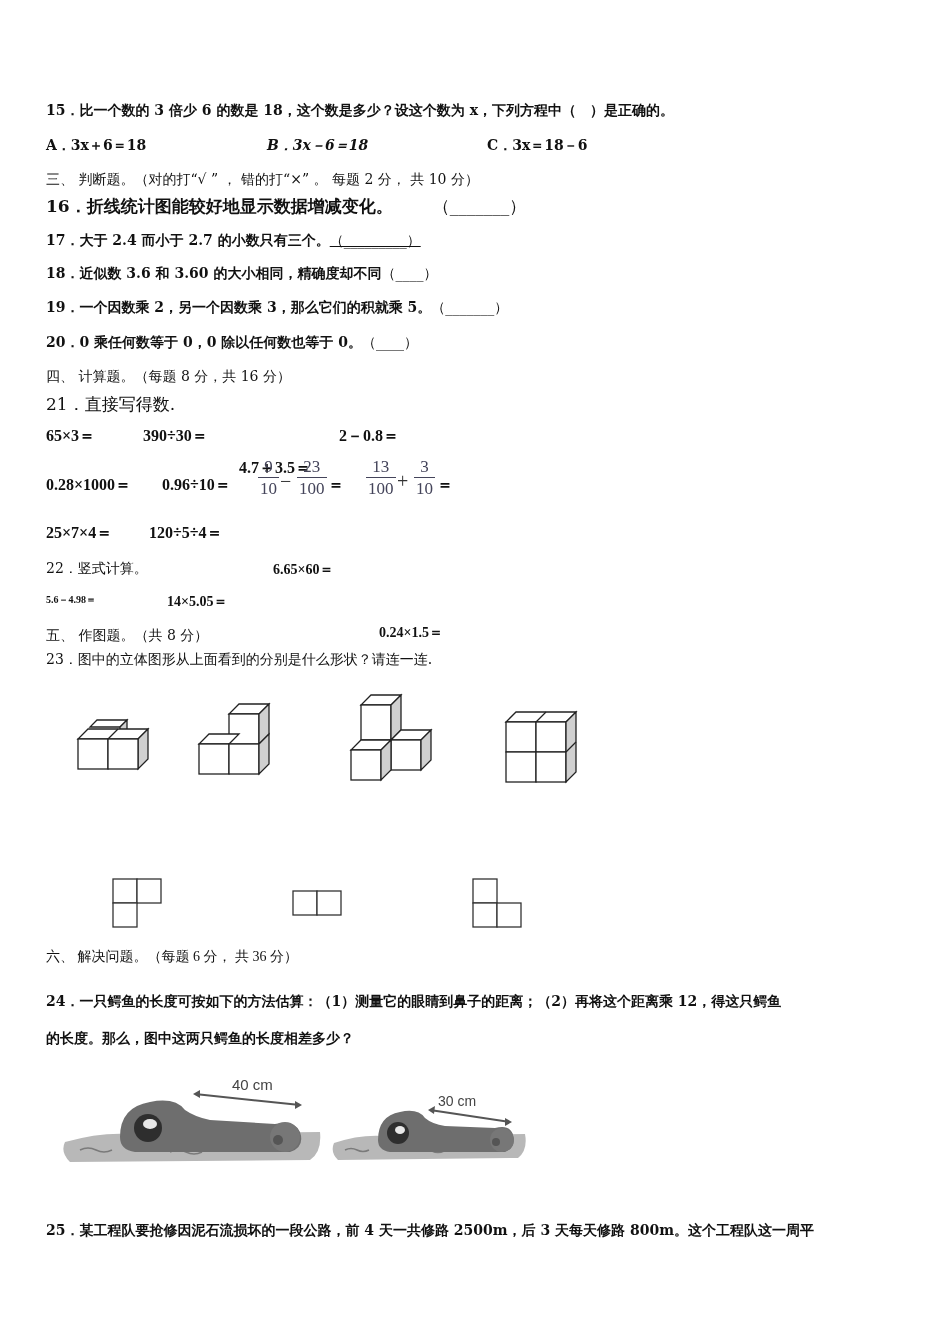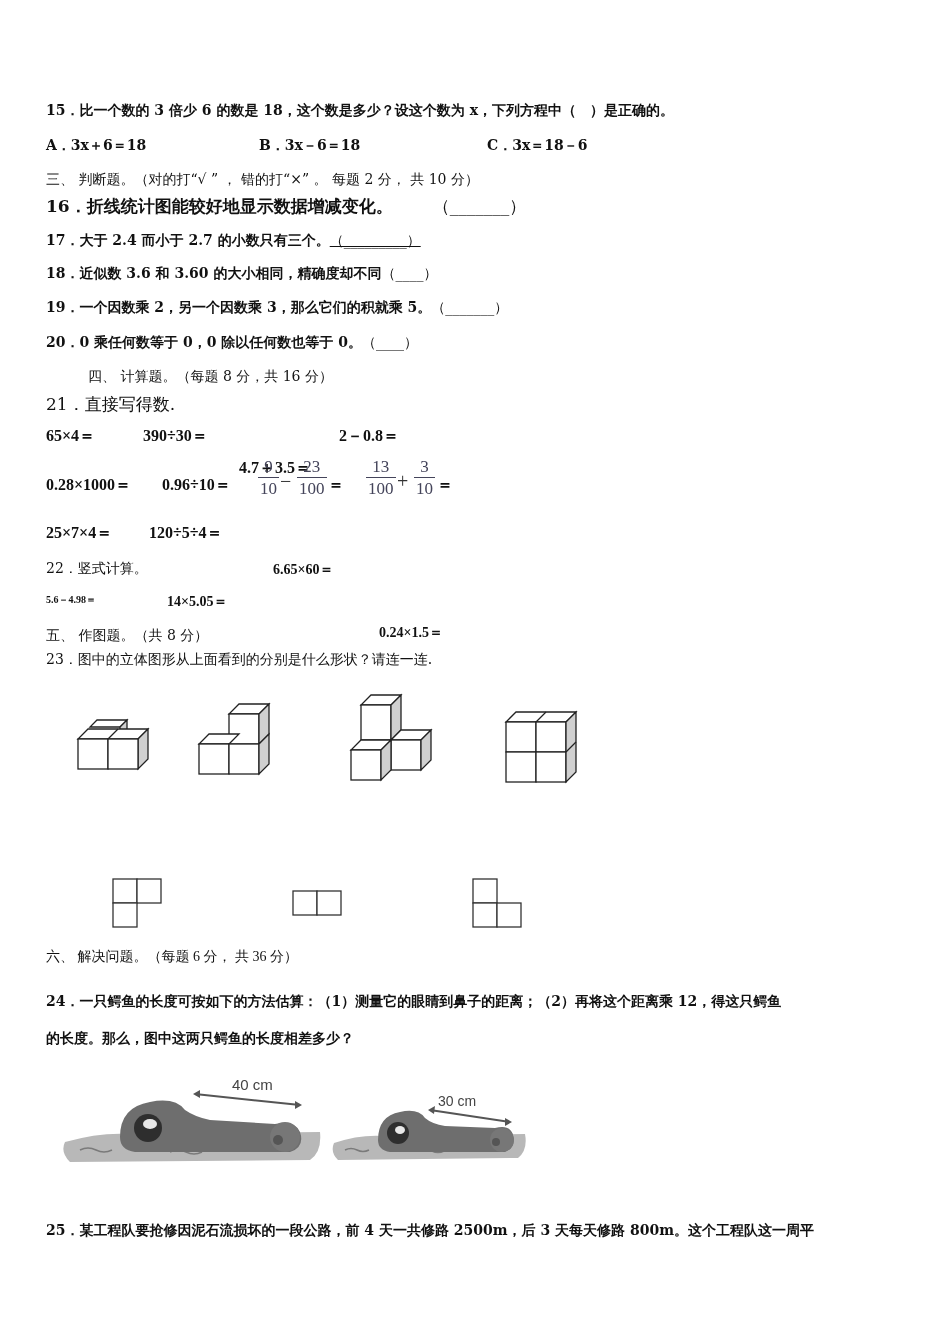--- a/index.html
+++ b/index.html
@@ -18,44 +18,44 @@
   .frac .den { padding: 2px 2px 0; }
   .fop { position: absolute; font-family: "Liberation Serif", serif; font-size: 20px; color: #333; }
   .fig { position: absolute; }
   .croc { position: absolute; }
 </style>
 </head>
 <body>
 
 <div class="ln s14 b" style="top:102px;">15．比一个数的 3 倍少 6 的数是 18，这个数是多少？设这个数为 x，下列方程中（　）是正确的。</div>
 <div class="opt" style="left:46px; top:137px;">A．3x＋6＝18</div>
-<div class="opt" style="left:259px; top:137px;">B．3x－6＝18</div>
+<div class="opt" style="left:267px; top:137px;font-style:italic;">B．3x－6＝18</div>
 <div class="opt" style="left:487px; top:137px;">C．3x＝18－6</div>
 
 <div class="ln s14" style="top:171px;">三、 判断题。（对的打“√ ” ， 错的打“×” 。 每题 2 分， 共 10 分）</div>
 <div class="ln s17 b" style="top:195px;">
   <span>16．折线统计图能较好地显示数据增减变化。</span><span style="display:inline-block;width:40px;"></span><span style="font-weight:normal;">（_______）</span>
 </div>
 <div class="ln s14 b" style="top:232px;">
   <span>17．大于 2.4 而小于 2.7 的小数只有三个。</span><span style="font-weight:normal;text-decoration:underline;">（_________）</span>
 </div>
 <div class="ln s14 b" style="top:265px;">
   <span>18．近似数 3.6 和 3.60 的大小相同，精确度却不同</span><span style="font-weight:normal;">（____）</span>
 </div>
 <div class="ln s14 b" style="top:299px;">
   <span>19．一个因数乘 2，另一个因数乘 3，那么它们的积就乘 5。</span><span style="font-weight:normal;">（_______）</span>
 </div>
 <div class="ln s14 b" style="top:334px;">
   <span>20．0 乘任何数等于 0，0 除以任何数也等于 0。</span><span style="font-weight:normal;">（____）</span>
 </div>
 
-<div class="ln s14" style="top:368px;margin-left:42px;">四、 计算题。（每题 8 分，共 16 分）</div>
+<div class="ln s14" style="top:368px;">四、 计算题。（每题 8 分，共 16 分）</div>
 <div class="ln s17" style="top:393px;">21．直接写得数.</div>
 
-<div class="calc" style="left:46px; top:426px;">65×4＝</div>
+<div class="calc" style="left:46px; top:426px;">65×3＝</div>
 <div class="calc" style="left:143px; top:426px;">390÷30＝</div>
 <div class="calc" style="left:239px; top:426px;margin-top:32px;">4.7＋3.5＝</div>
 <div class="calc" style="left:339px; top:426px;">2－0.8＝</div>
 
 <div class="calc" style="left:46px; top:475px;">0.28×1000＝</div>
 <div class="calc" style="left:162px; top:475px;">0.96÷10＝</div>
 
 <div class="frac" style="left:258px; top:458px;">
   <span class="num">9</span>
   <span class="bar"></span>

